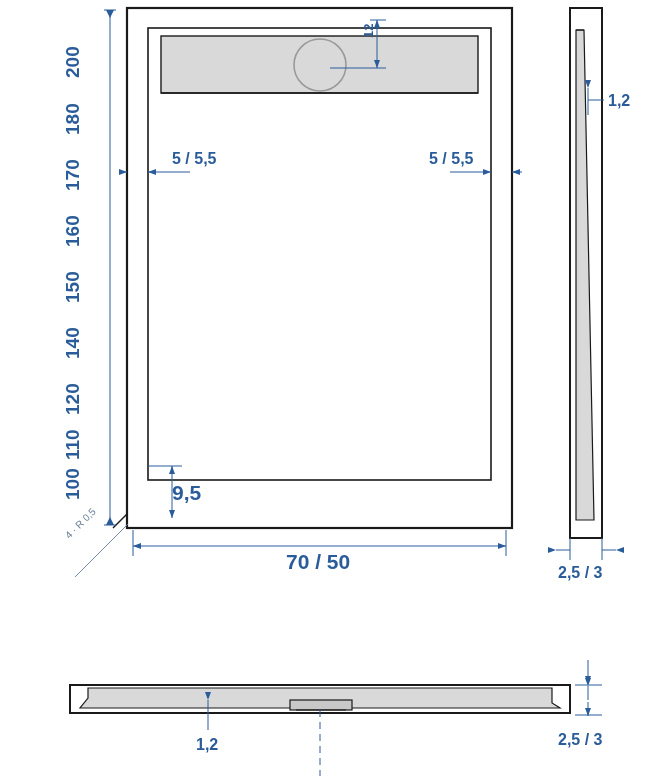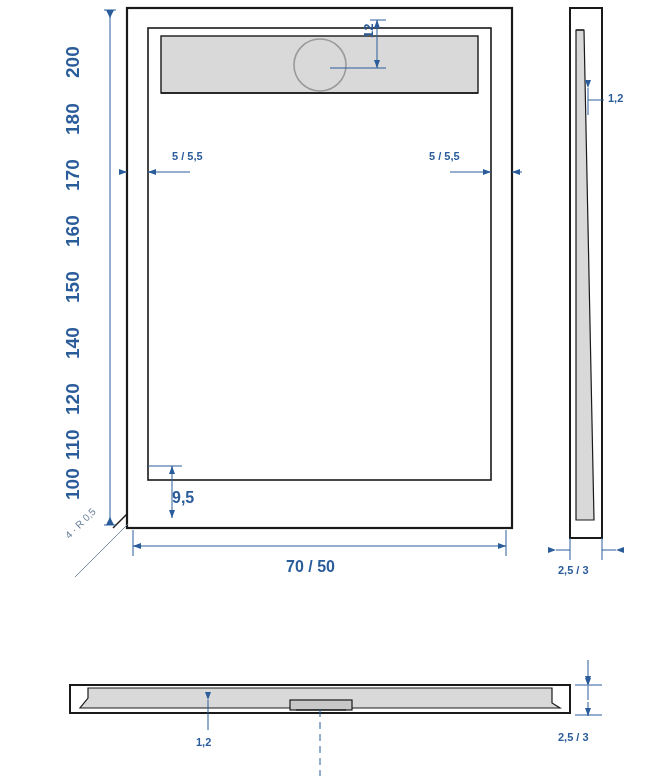--- a/index.html
+++ b/index.html
@@ -35,25 +35,24 @@
   }
   .scale-label {
     font-size: 19px;
     letter-spacing: 0px;
     transform-origin: left top;
   }
   .small-dim {
     font-size: 13px;
   }
   .mid-dim {
-    font-size: 11px;
+    font-size: 16px;
   }
   .big-dim {
-    font-size: 16px;
-    margin-top: 8px;
+    font-size: 21px;
   }
   .radius-label {
     font-size: 10px;
     color: #6a7f99;
     font-weight: normal;
   }
 </style>
 </head>
 <body>
 

